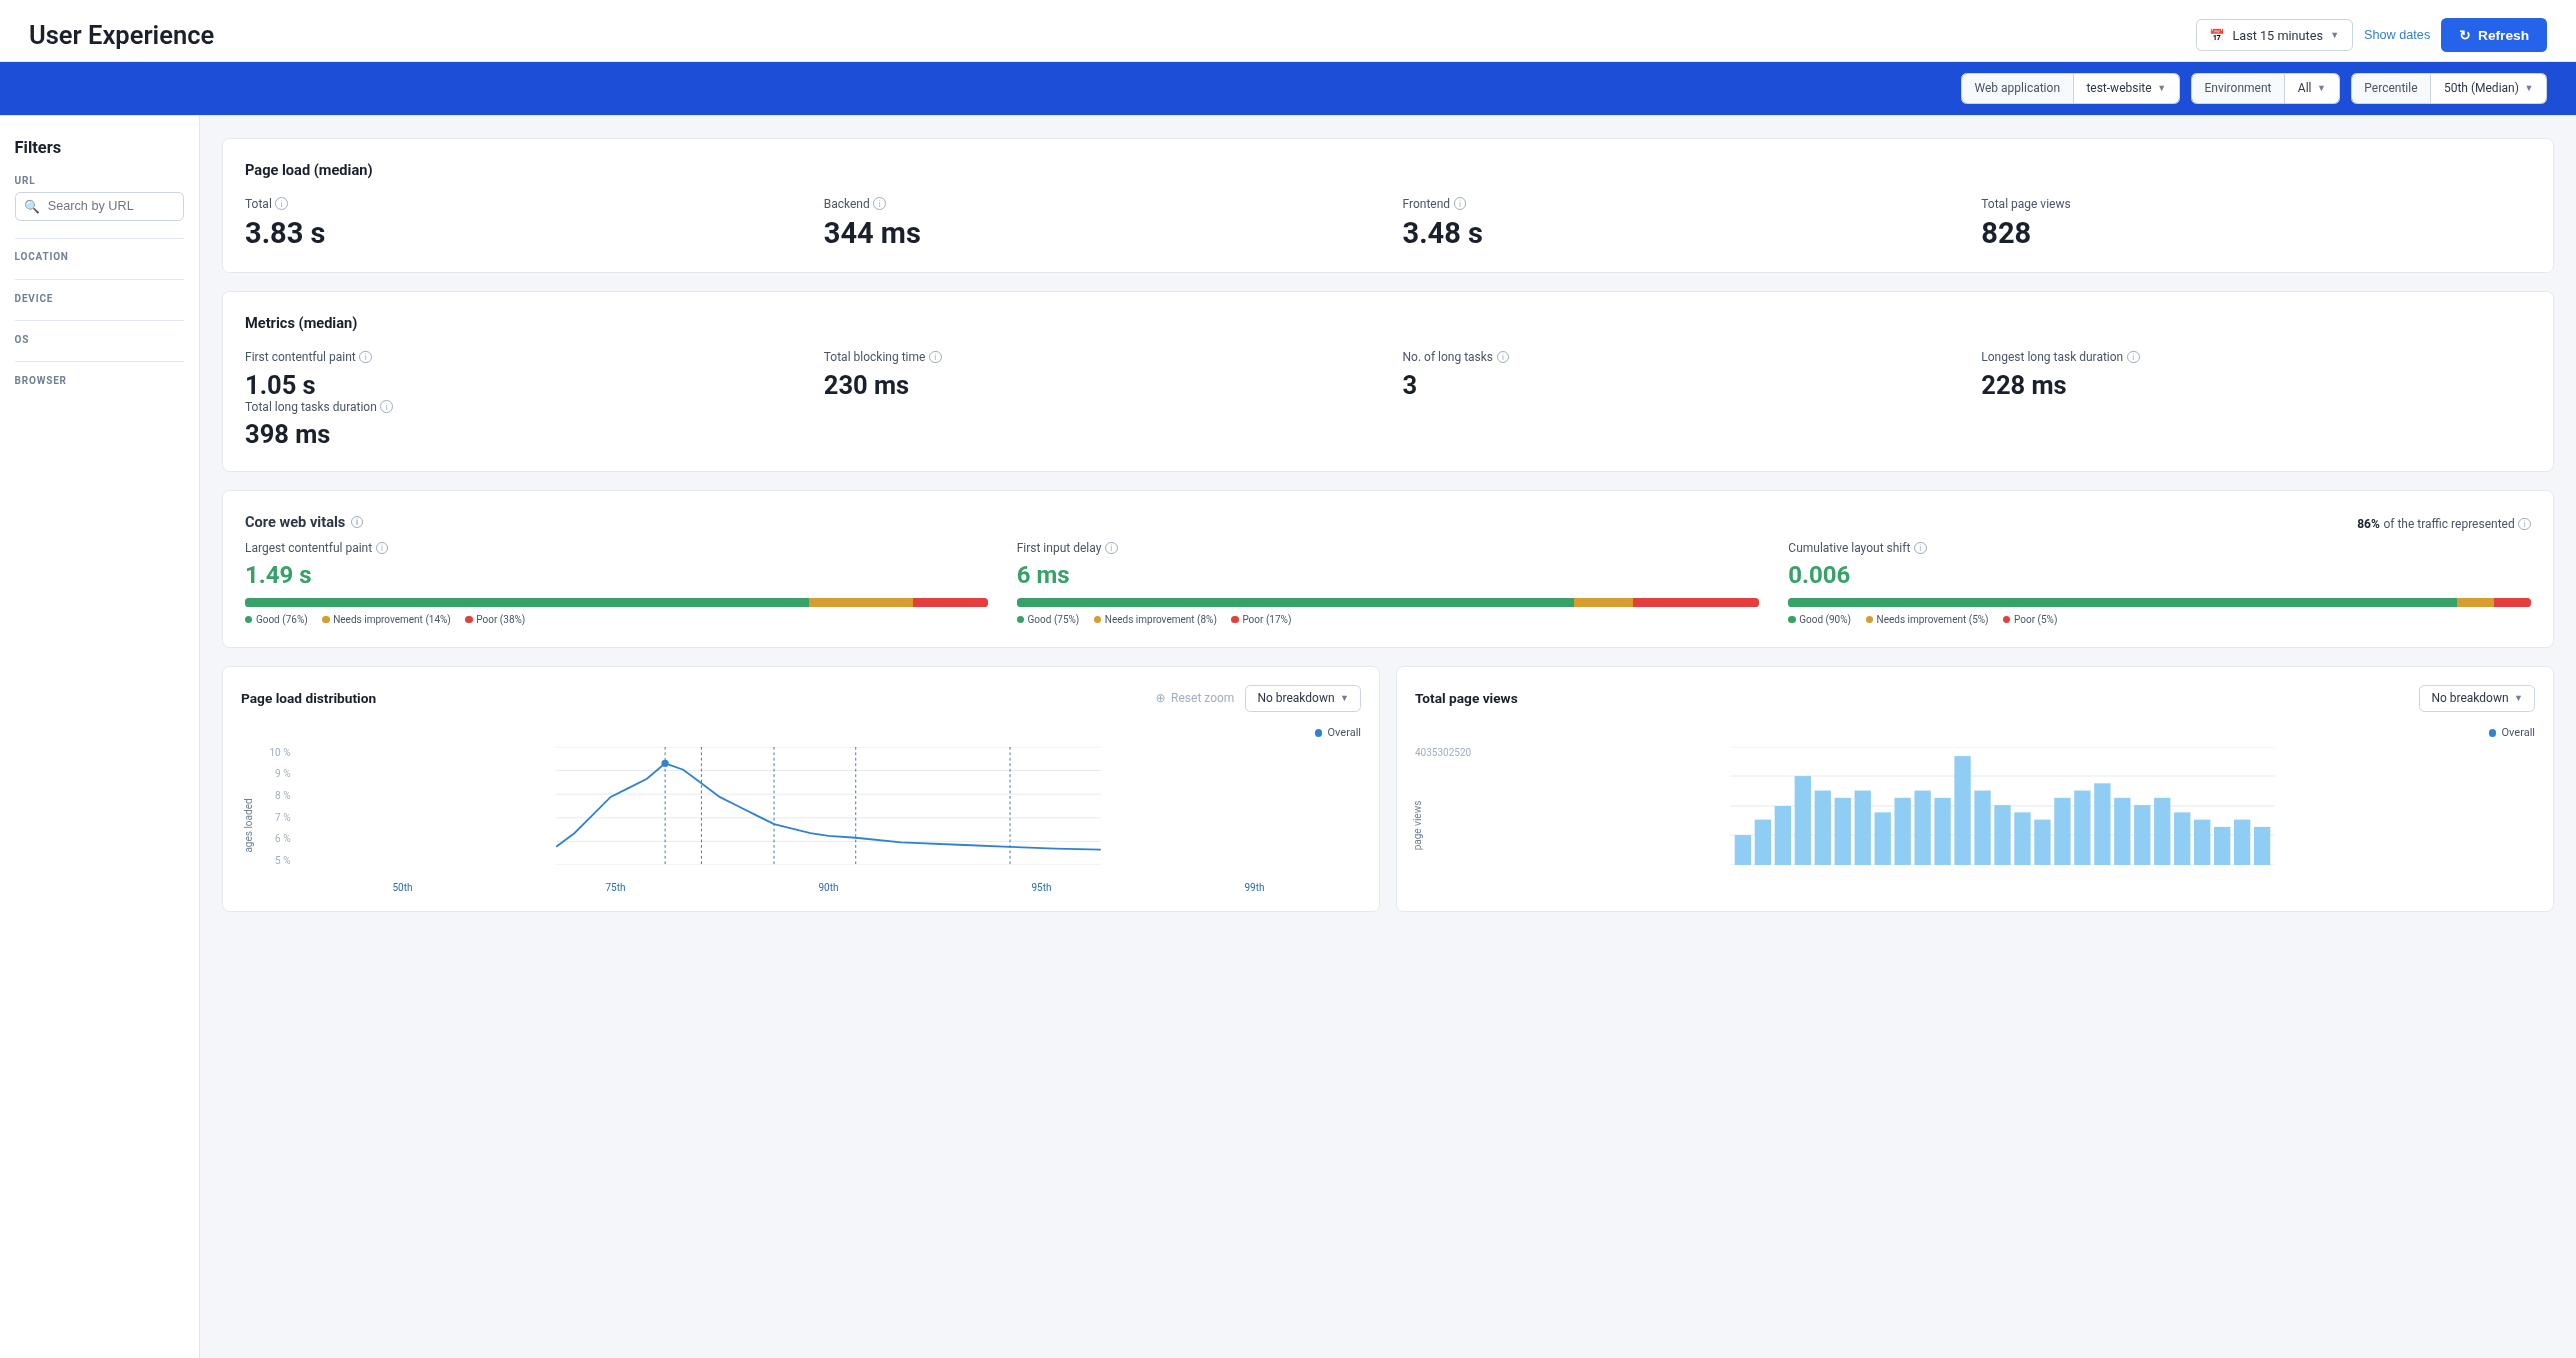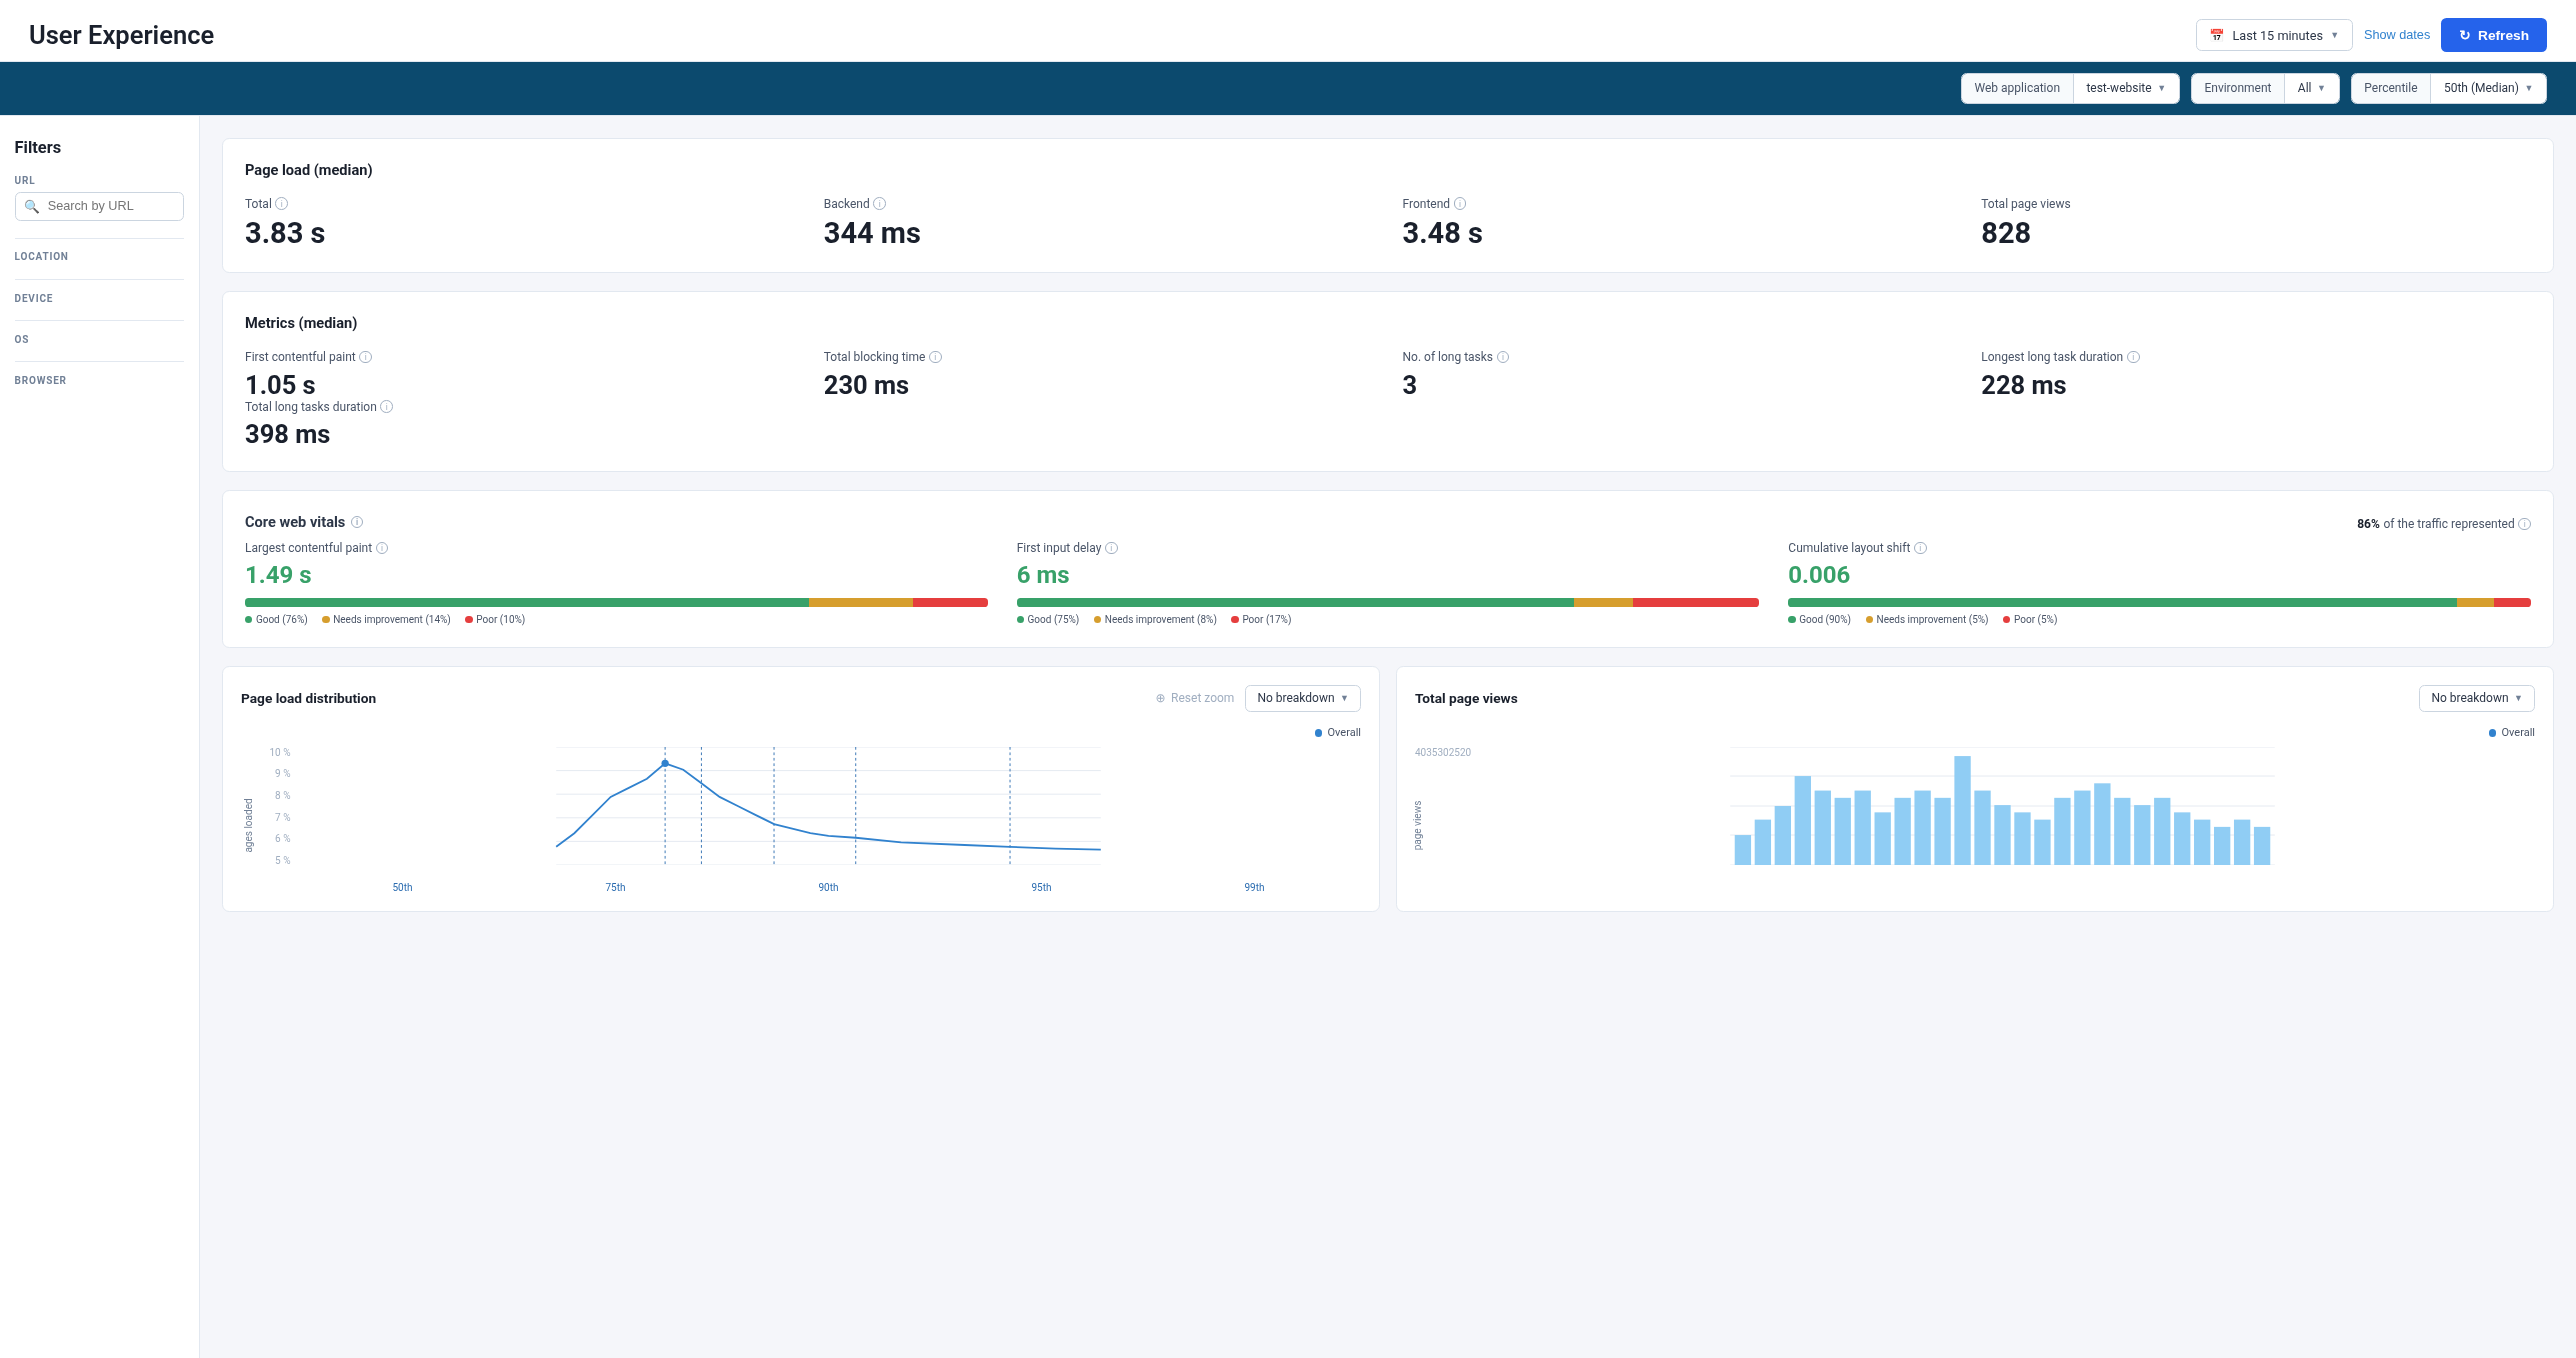--- a/index.html
+++ b/index.html
@@ -5,21 +5,21 @@
     * { box-sizing: border-box; margin: 0; padding: 0; }
     body { font-family: -apple-system, BlinkMacSystemFont, 'Segoe UI', Roboto, sans-serif; background: #f5f6fa; color: #2d3748; font-size: 12.7px; }
     
     .header { display: flex; align-items: center; justify-content: space-between; padding: 18px 29px 9px; background: #fff; border-bottom: 0.9px solid #e2e8f0; flex-wrap: wrap; gap: 11px; }
     .page-title { font-size: 25.5px; font-weight: 600; color: #1a202c; }
     .header-right { display: flex; align-items: center; gap: 11px; flex-wrap: wrap; }
     .time-selector { display: flex; align-items: center; gap: 7.3px; border: 0.9px solid #cbd5e0; border-radius: 5.5px; padding: 7.3px 12.7px; background: #fff; cursor: pointer; font-size: 12.7px; }
     .show-dates-btn { color: #3182ce; cursor: pointer; font-size: 12.7px; text-decoration: none; border: none; background: none; }
     .refresh-btn { display: flex; align-items: center; gap: 7.3px; background: #2563eb; color: #fff; border: none; border-radius: 5.5px; padding: 9px 18px; font-size: 13.7px; font-weight: 600; cursor: pointer; }
     
-    .filters-row { display: flex; align-items: center; gap: 11px; padding: 11px 29px; background: #0c4a6e; border-bottom: 0.9px solid #e2e8f0; justify-content: flex-end; }
+    .filters-row { display: flex; align-items: center; gap: 11px; padding: 11px 29px; background: #1d4ed8; border-bottom: 0.9px solid #e2e8f0; justify-content: flex-end; }
     .filter-group { display: flex; align-items: center; border: 0.9px solid #cbd5e0; border-radius: 5.5px; overflow: hidden; }
     .filter-label { background: #f7fafc; padding: 7.3px 12.7px; font-size: 12px; color: #4a5568; border-right: 0.9px solid #cbd5e0; }
     .filter-value { display: flex; align-items: center; gap: 5.5px; padding: 7.3px 12.7px; font-size: 12px; cursor: pointer; background: #fff; }
     .chevron { font-size: 9px; color: #718096; }
     
     .main-layout { display: flex; min-height: calc(100vh - 109px); }
     
     .sidebar { width: 200px; min-width: 200px; background: #fff; border-right: 0.9px solid #e2e8f0; padding: 22px 14.6px; }
     .sidebar-title { font-size: 16.4px; font-weight: 700; margin-bottom: 18px; color: #1a202c; }
     .filter-section { margin-bottom: 16.4px; }
@@ -250,21 +250,21 @@
             <div class="legend-item">
               <div class="legend-dot dot-good"></div>
               <span>Good (76%)</span>
             </div>
             <div class="legend-item">
               <div class="legend-dot dot-needs"></div>
               <span>Needs improvement (14%)</span>
             </div>
             <div class="legend-item">
               <div class="legend-dot dot-poor"></div>
-              <span>Poor (10%)</span>
+              <span>Poor (38%)</span>
             </div>
           </div>
         </div>
 
         <div class="cwv-item">
           <div class="cwv-metric-label">
             <span>First input delay</span>
             <span class="info-icon">i</span>
           </div>
           <div class="cwv-value">6 ms</div>

